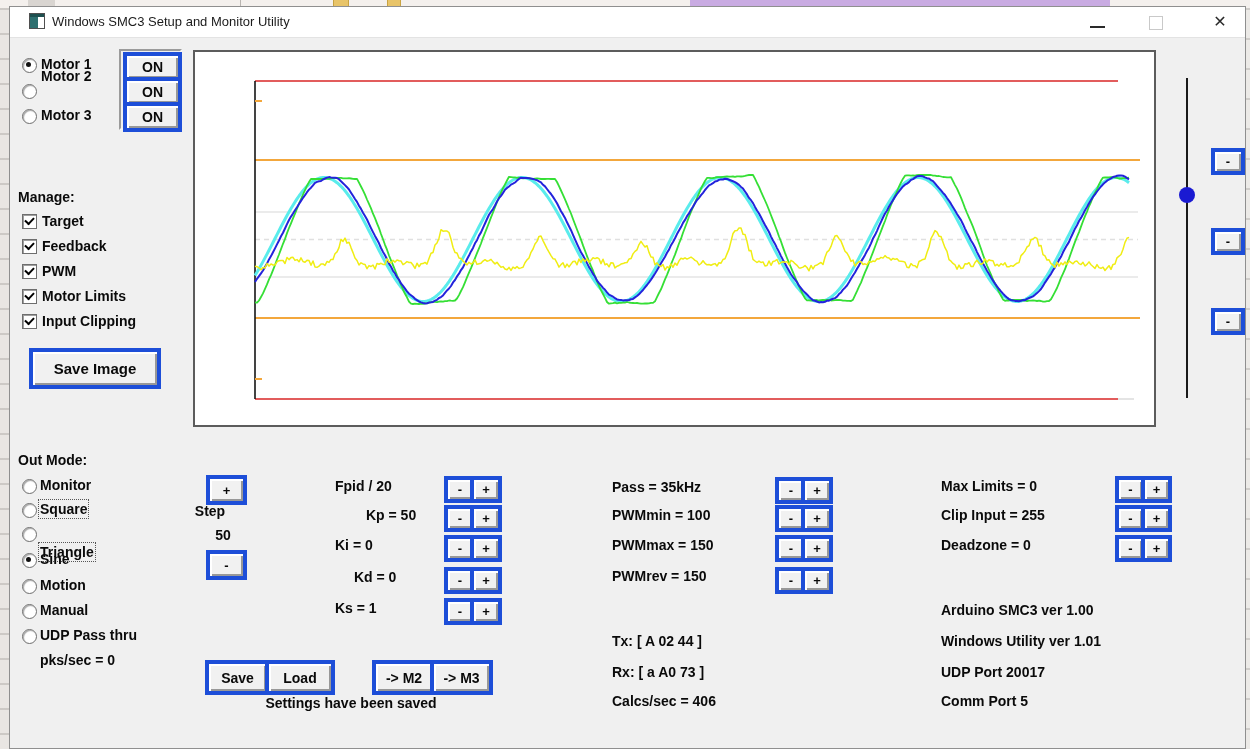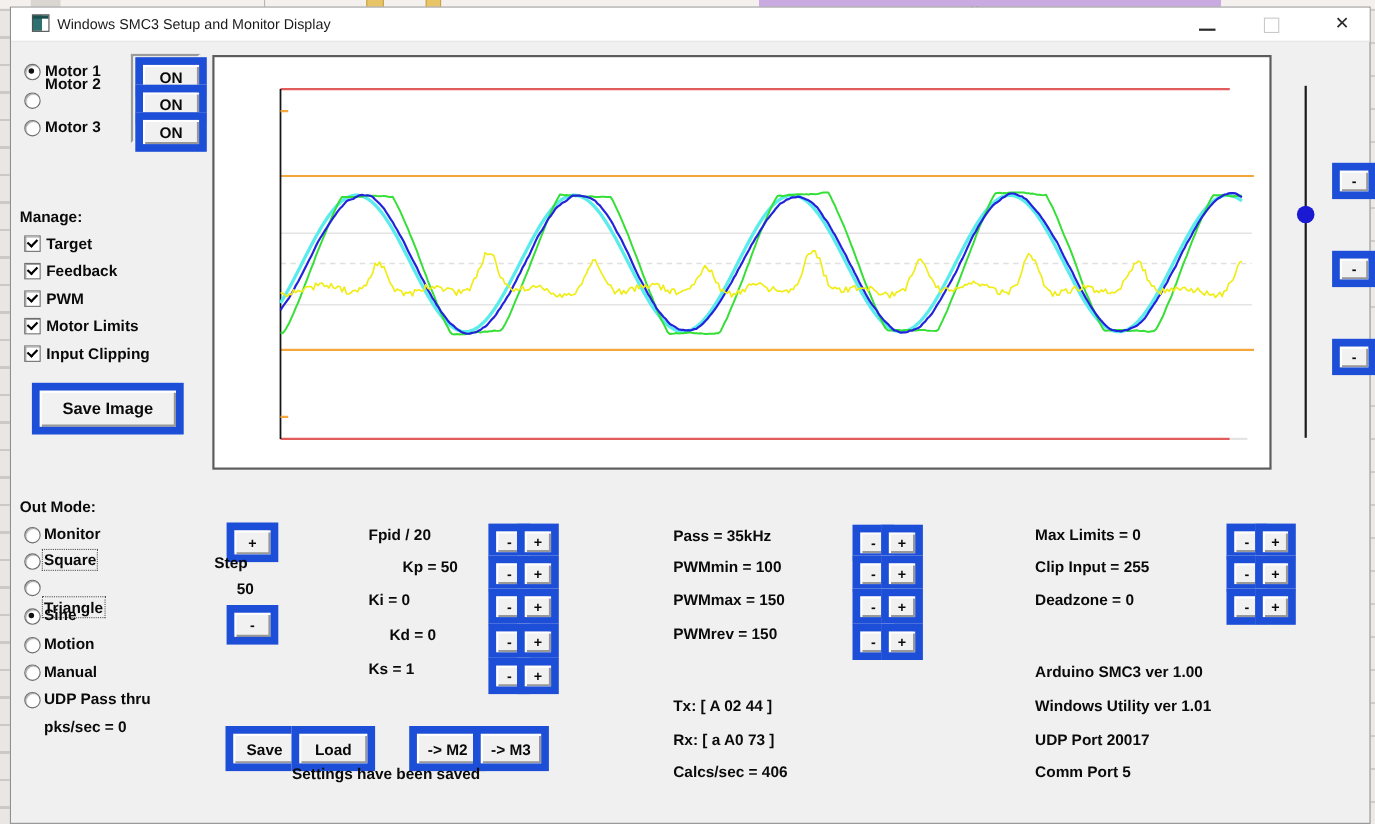--- a/index.html
+++ b/index.html
@@ -3,21 +3,21 @@
 <meta charset="utf-8">
 <style>
   html,body{margin:0;padding:0;}
   body{width:1250px;height:749px;position:relative;overflow:hidden;
        background:#e9e6e3;font-family:"Liberation Sans",sans-serif;}
   .abs{position:absolute;}
   .lbl{position:absolute;font:bold 14px "Liberation Sans",sans-serif;color:#0a0a0a;white-space:nowrap;line-height:16px;}
   .title-text{font:13px "Liberation Sans",sans-serif;color:#1b1b1b;}
   
   .btn{position:absolute;display:flex;align-items:center;justify-content:center;
-       background:#f1f1f1;border:7px solid #1d4ed8;
+       background:#f1f1f1;border:4px solid #1d4ed8;
        box-shadow:inset 2px 2px 0 #ffffff,inset -2px -2px 0 #989898;
        font:bold 14px "Liberation Sans",sans-serif;color:#0a0a0a;cursor:default;}
   .sbtn{font:bold 13px "Liberation Sans",sans-serif;}
   
   .checkbox{position:absolute;width:13px;height:13px;background:#fff;border:1px solid #6e6e6e;
             box-shadow:inset 1px 1px 0 #9f9f9f;}
   .checkbox[data-checked="true"]::after{content:"";position:absolute;left:2px;top:2px;width:7px;height:4px;
             border-left:2px solid #000;border-bottom:2px solid #000;transform:rotate(-47deg);}
   
   .radio{position:absolute;width:13px;height:13px;border-radius:50%;background:#fff;border:1px solid #6e6e6e;
@@ -44,21 +44,21 @@
 <div class="abs" style="left:1246px;top:8px;width:4px;height:741px;background:#eceae7;
             background-image:repeating-linear-gradient(to bottom,rgba(120,115,110,0.25) 0 2px,transparent 2px 30px);"></div>
 
 <div class="abs" style="left:9px;top:6px;width:1237px;height:743px;background:#f0f0f0;border:1px solid #8f8f8f;box-sizing:border-box;"></div>
 
 <div class="abs" style="left:10px;top:7px;width:1235px;height:30px;background:#ffffff;border-bottom:1px solid #e3e3e3;"></div>
 <div class="abs" style="left:29px;top:13px;width:16px;height:16px;border:1px solid #4f4f4f;
             background:linear-gradient(90deg,#2e6f6f 0 60%,#ffffff 60%);box-sizing:border-box;">
   <div class="abs" style="left:0;top:0;width:100%;height:3px;background:#1d4f4f;"></div>
 </div>
-<div class="abs title-text" style="left:52px;top:7px;height:30px;line-height:30px;">Windows SMC3 Setup and Monitor Display</div>
+<div class="abs title-text" style="left:52px;top:7px;height:30px;line-height:30px;">Windows SMC3 Setup and Monitor Utility</div>
 <div class="abs" style="left:1082px;top:7px;width:30px;height:30px;">
   <div class="abs" style="left:8px;top:19px;width:15px;height:2px;background:#2a2a2a;"></div>
 </div>
 <div class="abs" style="left:1140px;top:7px;width:30px;height:30px;">
   <div class="abs" style="left:9px;top:9px;width:12px;height:12px;border:1px solid #c9c9c9;"></div>
 </div>
 <div class="abs" style="left:1204px;top:7px;width:32px;height:30px;text-align:center;">
   <span style="font:16px 'Liberation Sans',sans-serif;color:#2a2a2a;line-height:30px;">✕</span>
 </div>
 

